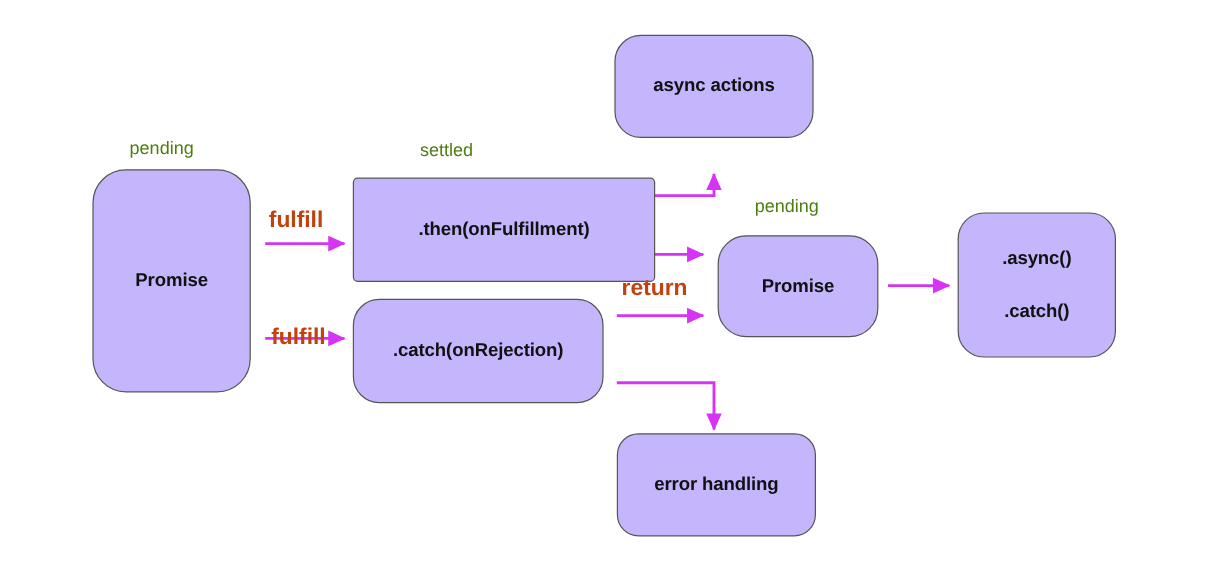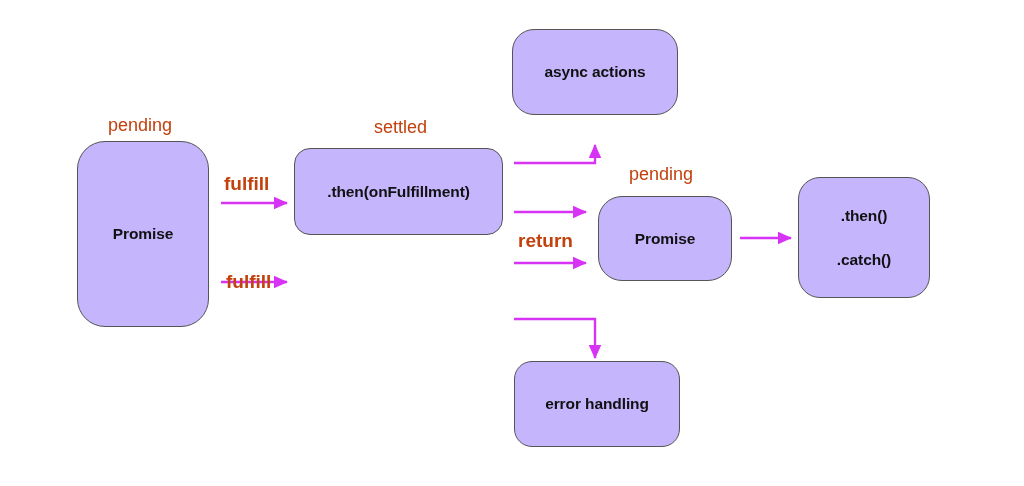--- a/index.html
+++ b/index.html
@@ -28,22 +28,22 @@
     font-weight: bold;
     font-size: 15.5px;
     letter-spacing: -0.1px;
     text-align: center;
   }
   .node .line { display: block; }
   .node .line + .line { margin-top: 26px; }
 
   .state-label {
     position: absolute;
-    color: #c2410c;
-    font-size: 18px;
+    color: #4d7c0f;
+    font-size: 15px;
     font-weight: normal;
     white-space: nowrap;
   }
   .edge-label {
     position: absolute;
     color: #c2410c;
     font-size: 19px;
     font-weight: bold;
     white-space: nowrap;
   }
@@ -85,43 +85,46 @@
       <path d="M740,238 L791,238" marker-end="url(#ah-right)"></path>
     </g>
   </svg>
 
   <div class="state-label" style="left:108px; top:115px;">pending</div>
 
   <div class="node" style="left:77px; top:141px; width:132px; height:186px; border-radius:28px;">
     <span class="line">Promise</span>
   </div>
 
-  <div class="state-label" style="left:374px; top:117px;">settled</div>
+  <div class="state-label" style="left:350px; top:117px;">settled</div>
 
-  <div class="node" style="left:294px; top:148px; width:209px; height:87px; border-radius:16px;">
+  <div class="node" style="left:294px; top:148px; width:252px; height:87px; border-radius:4px;">
     <span class="line">.then(onFulfillment)</span>
   </div>
 
+  <div class="node" style="left:294px; top:249px; width:209px; height:87px; border-radius:22px;">
+    <span class="line">.catch(onRejection)</span>
+  </div>
 
   <div class="node" style="left:512px; top:29px; width:166px; height:86px; border-radius:22px;">
     <span class="line">async actions</span>
   </div>
 
   <div class="node" style="left:514px; top:361px; width:166px; height:86px; border-radius:18px;">
     <span class="line">error handling</span>
   </div>
 
   <div class="state-label" style="left:629px; top:164px;">pending</div>
 
   <div class="node" style="left:598px; top:196px; width:134px; height:85px; border-radius:24px;">
     <span class="line">Promise</span>
   </div>
 
   <div class="node" style="left:798px; top:177px; width:132px; height:121px; border-radius:22px;">
-    <span class="line">.then()</span>
+    <span class="line">.async()</span>
     <span class="line">.catch()</span>
   </div>
 
   <div class="edge-label" style="left:224px; top:173px;">fulfill</div>
 
   <div class="edge-label" style="left:226px; top:271px;">fulfill</div>
 
   <div class="edge-label" style="left:518px; top:230px;">return</div>
 
 </div>

